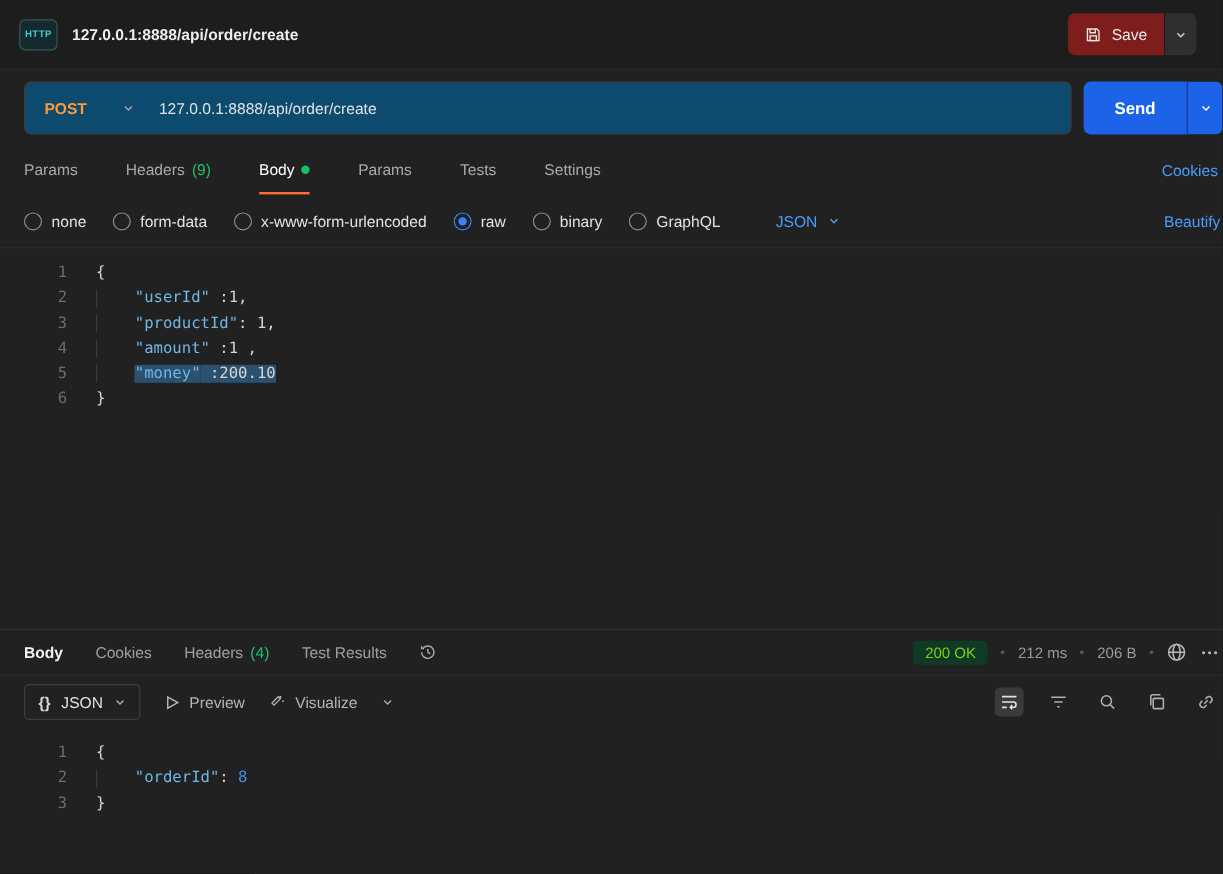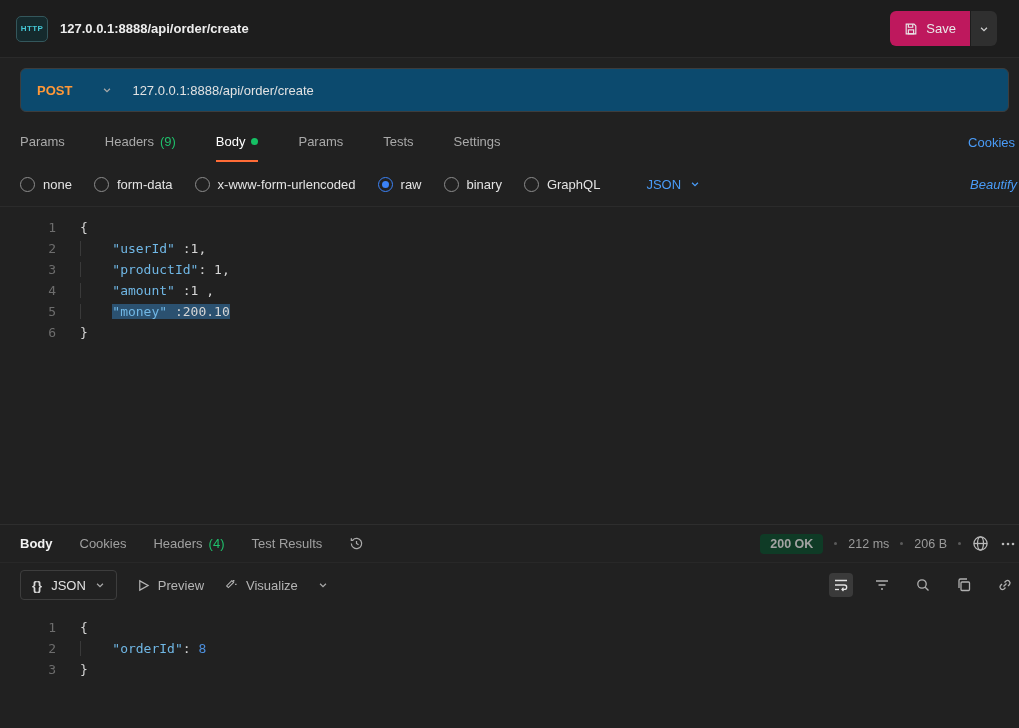--- a/index.html
+++ b/index.html
@@ -19,21 +19,21 @@
     padding: 0 22px 0 16px; gap: 12px; background: #1d1d1d; border-bottom: 1px solid #2a2a2a;
   }
   .http-badge {
     width: 32px; height: 26px; border-radius: 5px; background: #152a2d;
     border: 1px solid #34575c; color: #45c8d6; font-size: 8px; font-weight: 700;
     display: flex; align-items: center; justify-content: center; letter-spacing: .4px;
   }
   .req-title { font-size: 13px; font-weight: 700; color: #ededed; }
   .save-group { margin-left: auto; display: flex; height: 35px; }
   .save-btn {
-    display: flex; align-items: center; gap: 8px; background: #be185d; color: #e9e9e9;
+    display: flex; align-items: center; gap: 8px; background: #7f1d1d; color: #e9e9e9;
     padding: 0 14px; border-radius: 6px 0 0 6px; font-size: 13px;
   }
   .save-chevron {
     width: 27px; background: #2f2f2f; color: #cfcfcf; border-left: 1px solid #1d1d1d;
     border-radius: 0 6px 6px 0; display: flex; align-items: center; justify-content: center;
   }
 
   
   .request-row { flex: 0 0 64px; display: flex; align-items: center; padding: 10px 0 10px 20px; }
   .url-bar {
@@ -67,21 +67,21 @@
   
   .body-type-row {
     flex: 0 0 45px; display: flex; align-items: center; padding: 0 2px 0 20px; gap: 38px;
     color: #e3e3e3; border-bottom: 1px solid #2b2b2b;
   }
   .radio-opt { display: flex; align-items: center; gap: 8px; cursor: pointer; }
   .radio { width: 15px; height: 15px; border-radius: 50%; border: 1px solid #8c8c8c; position: relative; flex: 0 0 15px; }
   .radio-opt.selected .radio { border-color: #3b82f6; }
   .radio-opt.selected .radio::after { content: ""; position: absolute; inset: 3px; border-radius: 50%; background: #3b82f6; }
   .format-select { display: flex; align-items: center; gap: 9px; color: #4a9cf8; margin-left: 8px; cursor: pointer; }
-  .beautify-link { margin-left: auto; color: #4a9cf8; cursor: pointer; font-style: italic; }
+  .beautify-link { margin-left: auto; color: #4a9cf8; cursor: pointer; }
 
   
   .editor { font-family: "DejaVu Sans Mono", monospace; font-size: 13px; line-height: 21px; padding-top: 10px; overflow: hidden; }
   .request-editor { flex: 0 0 317px; }
   .code-line { display: flex; }
   .gutter { flex: 0 0 56px; padding-right: 0; text-align: right; color: #6d6d6d; user-select: none; }
   .code-text { margin-left: 24px; white-space: pre; }
   .tk-key { color: #70b7e5; }
   .tk-punct { color: #d6d6d6; }
   .tk-num { color: #d6d6d6; }
@@ -90,21 +90,21 @@
   .sel { background: #2b5170; }
 
   
   .response-section { flex: 1; display: flex; flex-direction: column; border-top: 1px solid #2e2e2e; }
   .resp-tabs-row { flex: 0 0 38px; display: flex; align-items: center; padding: 0 10px 0 20px; border-bottom: 1px solid #282828; }
   .rtab { margin-right: 27px; color: #a0a0a0; display: flex; align-items: center; gap: 6px; cursor: pointer; }
   .rtab.active { color: #f2f2f2; font-weight: 600; }
   .rtab .tab-count { color: #1fbf6b; }
   .history-icon { color: #ababab; margin-right: 10px; cursor: pointer; }
   .resp-meta { margin-left: auto; display: flex; align-items: center; gap: 11px; color: #9b9b9b; font-size: 12.5px; }
-  .status-pill { background: #0f3b26; color: #a3a3a3; padding: 3px 10px; border-radius: 4px; font-weight: 700; }
+  .status-pill { background: #0f3b26; color: #84cc16; padding: 3px 10px; border-radius: 4px; font-weight: 400; }
   .meta-dot { width: 3px; height: 3px; border-radius: 50%; background: #5a5a5a; }
   .globe-btn, .kebab-btn { color: #b9b9b9; }
   .kebab-btn { margin-right: -7px; }
 
   .resp-toolbar { flex: 0 0 44px; display: flex; align-items: center; padding: 0 12px 0 20px; gap: 20px; }
   .json-btn {
     display: flex; align-items: center; gap: 9px; height: 30px; padding: 0 11px;
     border: 1px solid #3d3d3d; border-radius: 4px; color: #e2e2e2;
   }
   .json-btn .braces { font-weight: 700; color: #d8d8d8; }
@@ -151,20 +151,30 @@
     <div class="url-bar">
       <button class="method-select">
         <span>POST</span>
         <span class="chev">
           <svg width="10" height="10" viewBox="0 0 12 12" fill="none" stroke="currentColor" stroke-width="1.5">
               <path d="M2.5 4.5 6 8l3.5-3.5"></path>
             </svg>
         </span>
       </button>
       <div class="url-input">127.0.0.1:8888/api/order/create</div>
+    </div>
+    <div class="send-group">
+      <button class="send-btn">Send</button>
+      <button class="send-chevron">
+        <span>
+          <svg width="10" height="10" viewBox="0 0 12 12" fill="none" stroke="currentColor" stroke-width="1.5">
+              <path d="M2.5 4.5 6 8l3.5-3.5"></path>
+            </svg>
+        </span>
+      </button>
     </div>
   </div>
 
   <nav class="req-tabs">
     <div style="display:flex;gap:40px;height:100%">
         <div class="tab">
           <span>Params</span>
         </div>
         <div class="tab">
           <span>Headers</span>

